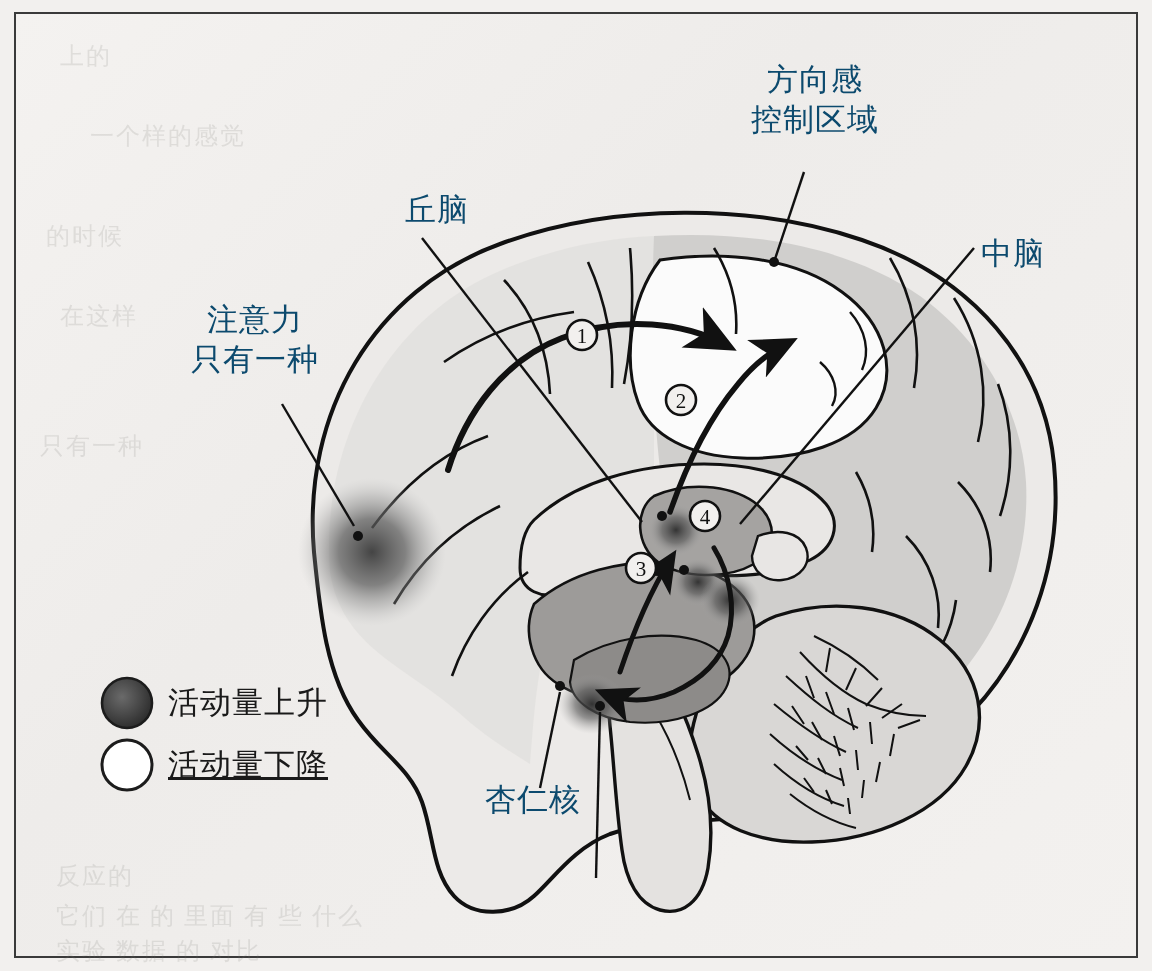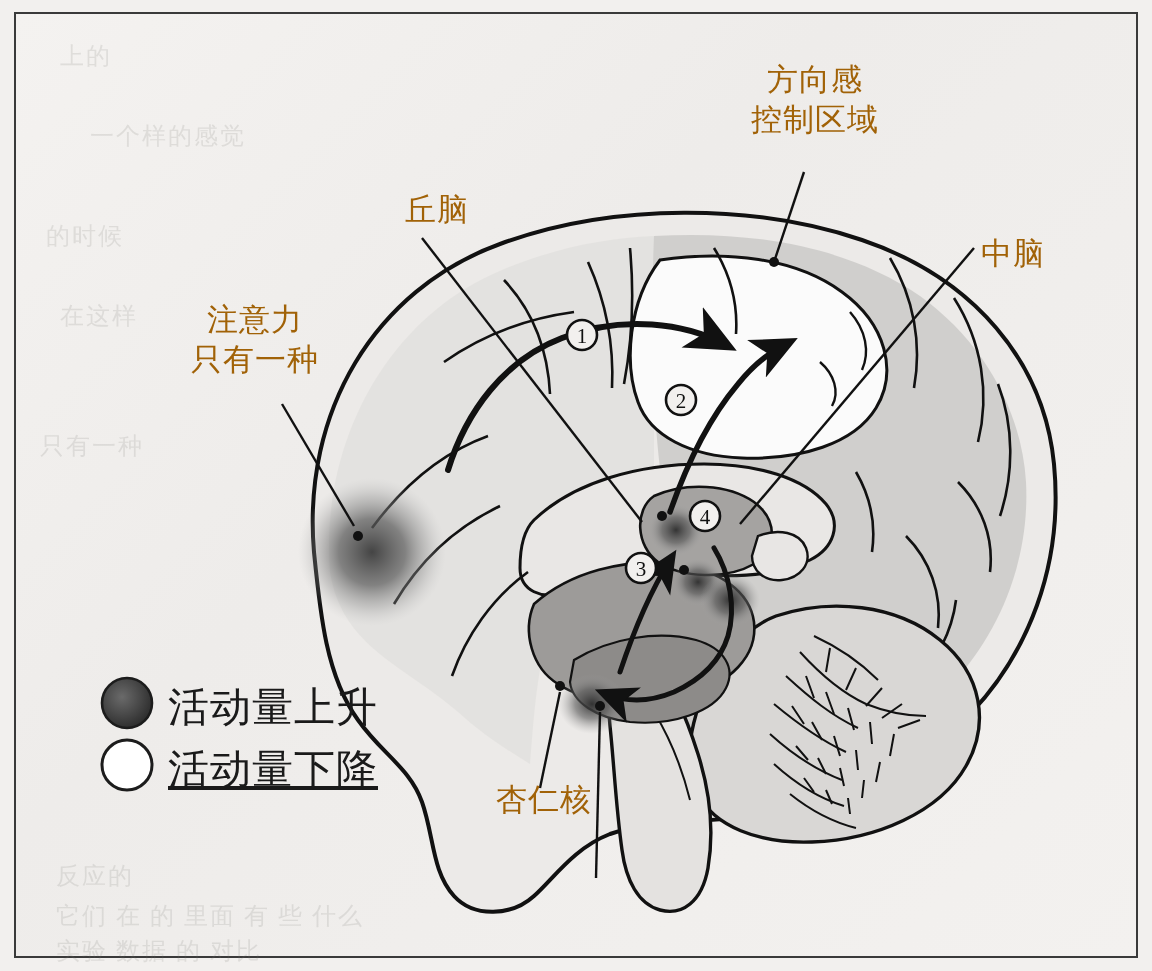--- a/index.html
+++ b/index.html
@@ -36,31 +36,31 @@
     white-space: nowrap;
     user-select: none;
   }
   #brain-svg {
     position: absolute;
     left: 14px;
     top: 12px;
   }
   .label {
     position: absolute;
-    color: #a16207;
+    color: #0c4a6e;
     font-size: 31px;
     line-height: 1.28;
     text-align: center;
     white-space: pre-line;
     letter-spacing: 1px;
   }
   .legend-label {
     position: absolute;
     color: #1a1a1a;
-    font-size: 41px;
+    font-size: 31px;
     line-height: 1;
     letter-spacing: 1px;
     white-space: nowrap;
   }
   .num {
     font-family: "Liberation Serif", serif;
     font-size: 21px;
     fill: #111111;
   }
 </style>
@@ -260,18 +260,18 @@
       <circle cx="113" cy="753" r="25" fill="#ffffff" stroke="#1c1c1c" stroke-width="3"></circle>
     </g>
   </svg>
 
   <div class="label" style="left:700px; top:60px; width:230px;">方向感
 控制区域</div>
   <div class="label" style="left:372px; top:190px; width:130px;">丘脑</div>
   <div class="label" style="left:948px; top:198px; width:130px;margin-top:36px;">中脑</div>
   <div class="label" style="left:140px; top:300px; width:230px;">注意力
 只有一种</div>
-  <div class="label" style="left:469px; top:780px; width:150px;">杏仁核</div>
+  <div class="label" style="left:458px; top:780px; width:150px;">杏仁核</div>
 
   <div class="legend-label" style="left:168px; top:687px;">活动量上升</div>
   <div class="legend-label" style="left:168px; top:749px;text-decoration:underline;">活动量下降</div>
 
 </div>
 
 </body></html>

